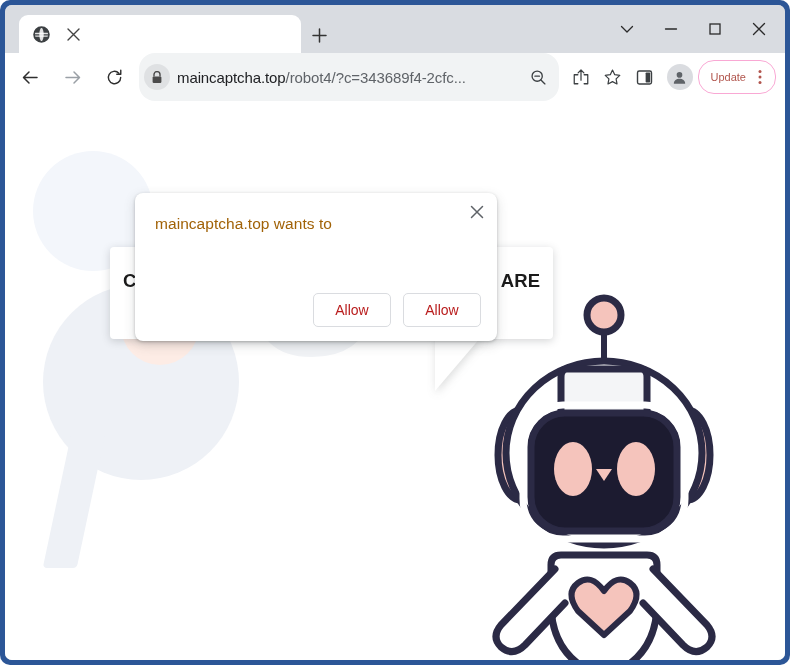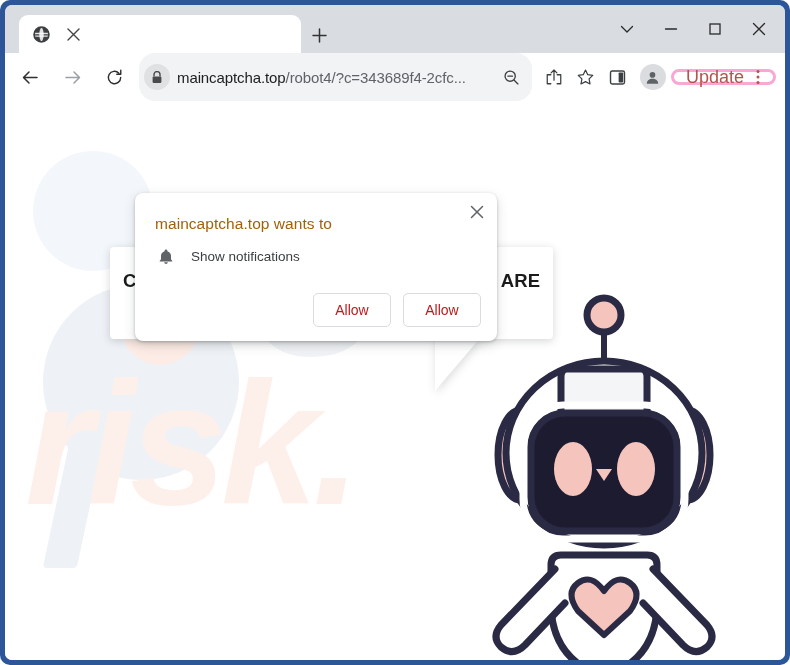--- a/index.html
+++ b/index.html
@@ -160,29 +160,29 @@
     flex: 0 0 auto;
     width: 26px; height: 26px;
     margin: 0 5px 0 6px;
     border-radius: 50%;
     background: #dadce0;
     display: flex; align-items: center; justify-content: center;
     color: #5f6368;
   }
   .update-pill {
     flex: 0 0 auto;
-    height: 16px;
+    height: 34px;
     margin-right: 9px;
-    border: 3px solid #f9a8d4;
+    border: 1px solid #f9a8d4;
     border-radius: 16px;
     display: flex;
     align-items: center;
     padding: 0 4px 0 12px;
     color: #b1554d;
-    font-size: 18px;
+    font-size: 11px;
     box-sizing: border-box;
   }
   .update-dots {
     width: 22px; height: 22px;
     display: flex; align-items: center; justify-content: center;
     margin-left: 3px;
   }
 
   
   .viewport {
@@ -478,21 +478,20 @@
       </span>
     </div>
 
     <div class="viewport">
 
       <div class="wm wm-dot-b"></div>
       <div class="wm wm-p-bowl"></div>
       <div class="wm wm-p-stem"></div>
       <div class="wm wm-dot-a"></div>
       <div class="wm wm-c">c</div>
-      <div class="wm wm-risk">risk.</div>
 
       <svg class="robot" viewBox="0 0 250 450">
         <g fill="none" stroke="#2b2a45" stroke-width="7" stroke-linejoin="round" stroke-linecap="round">
 
           <path d="M125 58 L125 88" stroke-width="6"></path>
           <circle cx="125" cy="42" r="17" fill="#f5c4bc"></circle>
 
           <ellipse cx="42" cy="182" rx="23" ry="45" fill="#f5c4bc"></ellipse>
           <ellipse cx="208" cy="182" rx="23" ry="45" fill="#f5c4bc"></ellipse>
 
@@ -524,29 +523,20 @@
         <div class="bubble-text">CLICK «ALLOW» TO CONFIRM THAT YOU ARE NOT A ROBOT!</div>
       </div>
 
       <div class="permission">
         <span class="perm-close">
           <svg width="14" height="14" viewBox="0 0 14 14">
             <path d="M1.5 1.5L12.5 12.5M12.5 1.5L1.5 12.5" stroke="currentColor" stroke-width="1.5" stroke-linecap="round"></path>
           </svg>
         </span>
         <div class="perm-title">maincaptcha.top wants to</div>
-        <div class="perm-row">
-          <span class="perm-bell">
-            <svg width="16" height="17" viewBox="0 0 16 17">
-              <path d="M8 1.4c-.8 0-1.4.6-1.4 1.4v.5C4.4 3.9 3 5.8 3 8.1v3.1l-1.3 1.7c-.2.3 0 .7.4.7h11.8c.4 0 .6-.4.4-.7L13 11.2V8.1c0-2.3-1.4-4.2-3.6-4.8v-.5c0-.8-.6-1.4-1.4-1.4z" fill="#5f6368"></path>
-              <path d="M6.2 14.2c.1 1 .9 1.7 1.8 1.7s1.7-.7 1.8-1.7z" fill="#5f6368"></path>
-            </svg>
-          </span>
-          <span class="perm-row-label">Show notifications</span>
-        </div>
         <div class="perm-actions">
           <span class="perm-btn">Allow</span>
           <span class="perm-btn">Allow</span>
         </div>
       </div>
 
     </div>
   </div>
 </div>
 

